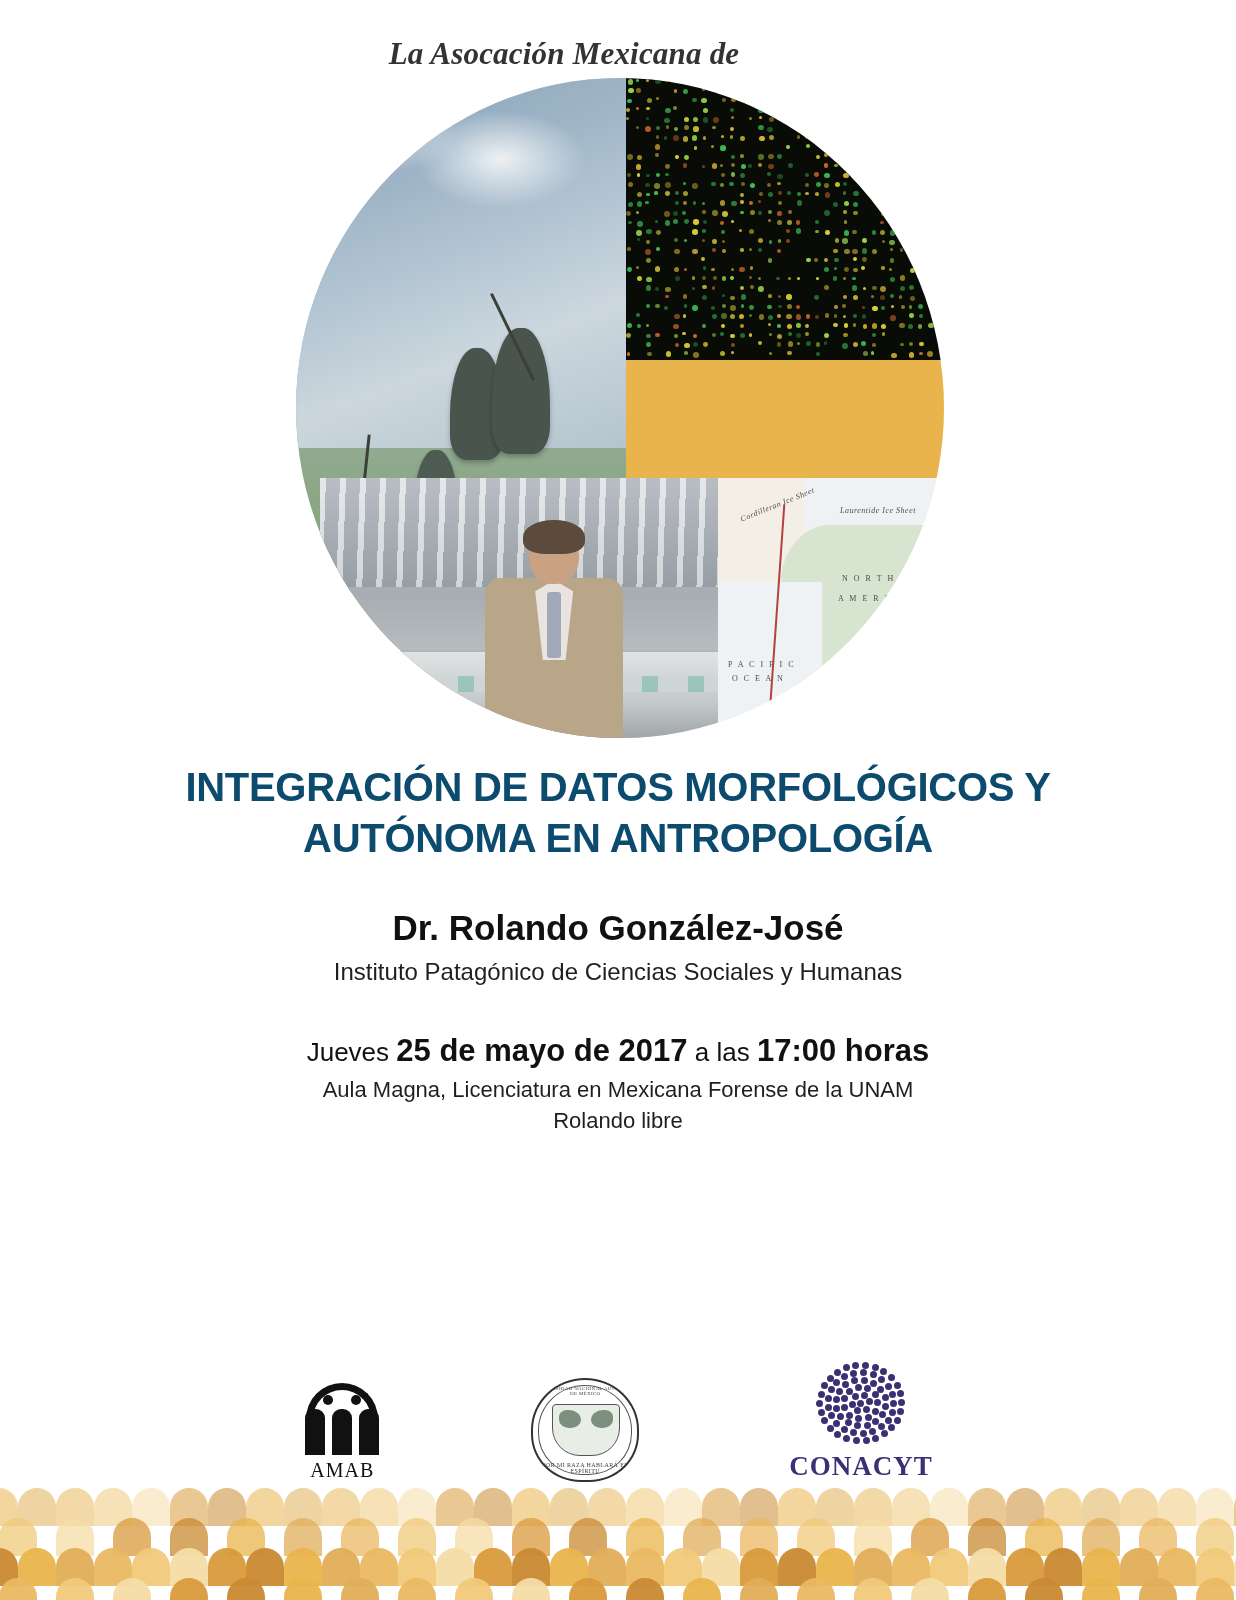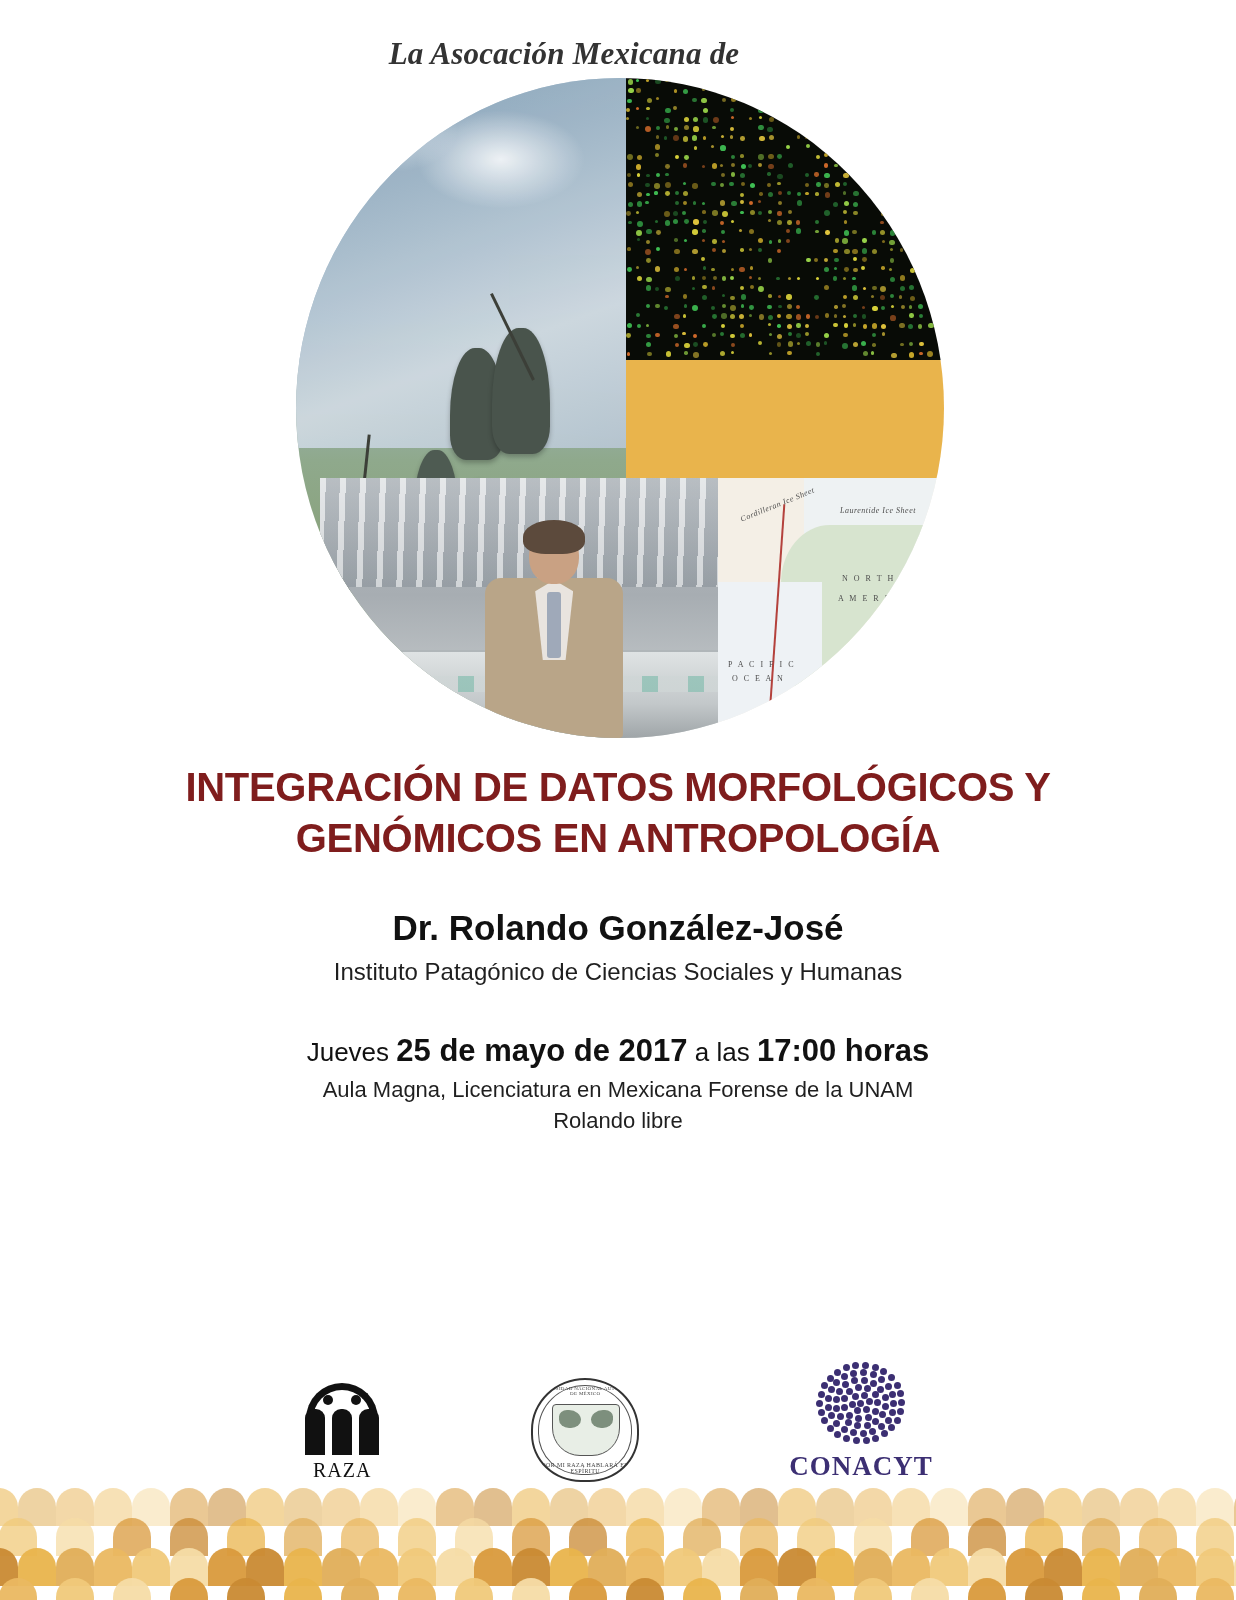--- a/index.html
+++ b/index.html
@@ -210,21 +210,21 @@
   .map-text.ital { font-style: italic; letter-spacing: .5px; }
 
   
   .conf-title {
     margin: 0 auto;
     width: 1120px;
     text-align: center;
     font-size: 40px;
     font-weight: bold;
     line-height: 1.28;
-    color: #7f1d1d;
+    color: #0c4a6e;
     letter-spacing: -0.3px;
   }
   .speaker {
     margin-top: 44px;
     text-align: center;
     font-size: 35px;
     font-weight: bold;
     color: #111111;
   }
   .affiliation {
@@ -1048,21 +1048,21 @@
       <span class="map-text" style="left:120px; top:116px;">A M E R I C A</span>
       <span class="map-text" style="left:10px; top:182px;">P A C I F I C</span>
       <span class="map-text" style="left:14px; top:196px;">O C E A N</span>
     </div>
 
   </div>
 </div>
 
 <div class="conf-title">
   <div>INTEGRACIÓN DE DATOS MORFOLÓGICOS Y</div>
-  <div>GENÓMICOS EN ANTROPOLOGÍA</div>
+  <div>AUTÓNOMA EN ANTROPOLOGÍA</div>
 </div>
 
 <div class="speaker">Dr. Rolando González-José</div>
 
 <div class="affiliation">
   <div>Instituto Patagónico de Ciencias Sociales y Humanas</div>
 </div>
 
 <div class="when">
   <span class="w-reg">Jueves</span><span class="w-reg">&nbsp;</span><span class="w-bold">25 de mayo de 2017</span><span class="w-reg">&nbsp;</span><span class="w-reg">a las</span><span class="w-reg">&nbsp;</span><span class="w-bold">17:00 horas</span>
@@ -1077,21 +1077,21 @@
 
   <div class="logo">
     <div class="amab-mark">
       <div class="arc"></div>
       <div class="eye e1"></div>
       <div class="eye e2"></div>
       <div class="bar b1"></div>
       <div class="bar b2"></div>
       <div class="bar b3"></div>
     </div>
-    <div class="amab-label">RAZA</div>
+    <div class="amab-label">AMAB</div>
   </div>
 
   <div class="logo">
     <div class="unam-mark">
       <div class="ring"></div>
       <div class="topwords">UNIVERSIDAD NACIONAL AUTÓNOMA DE MÉXICO</div>
       <div class="shield"></div>
       <div class="eagle"></div>
       <div class="condor"></div>
       <div class="botwords">POR MI RAZA HABLARÁ EL ESPÍRITU</div>

